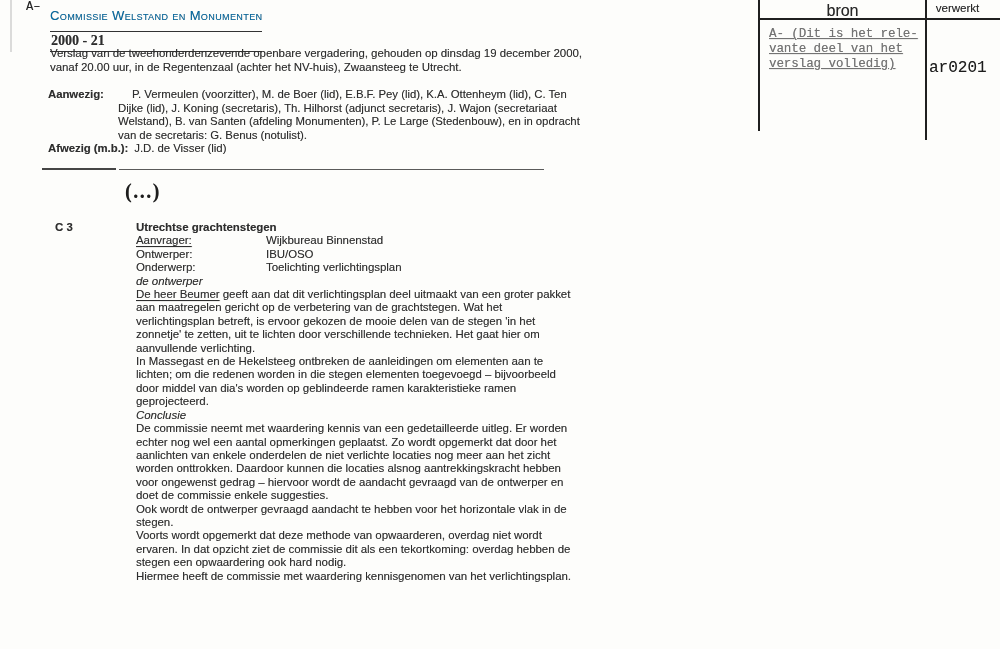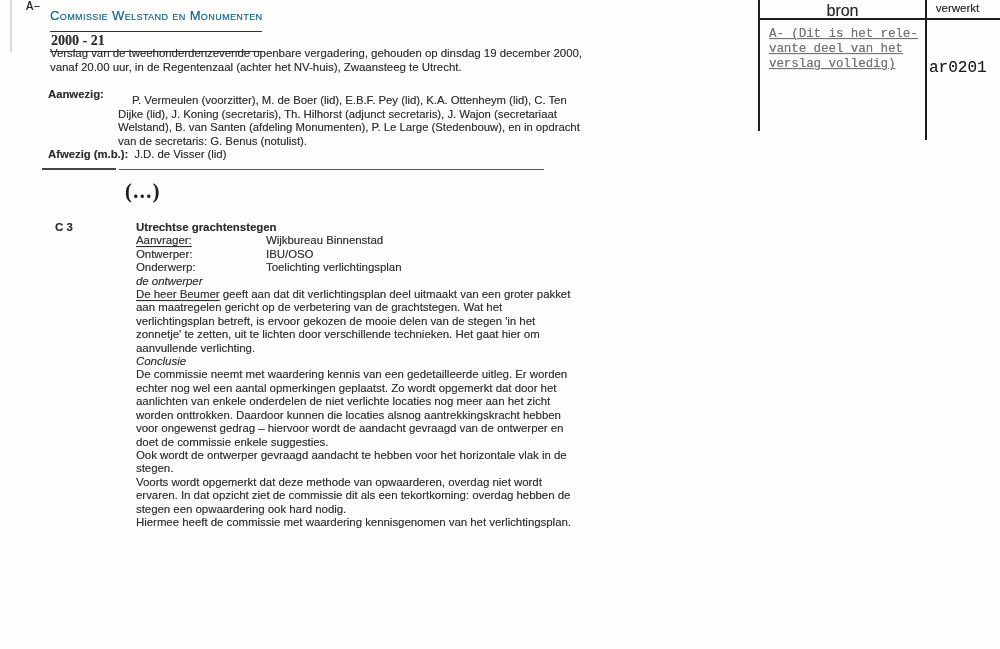--- a/index.html
+++ b/index.html
@@ -50,21 +50,21 @@
   }
 
   
   .attendance {
     position: absolute; left: 48px; top: 88px; width: 534px;
     font-size: 11.3px; line-height: 13.6px;
   }
   .att-row { display: flex; align-items: flex-start; }
   .att-label { flex: 0 0 auto; min-width: 70px; font-weight: bold; padding-right: 6px; white-space: nowrap; }
   .att-value { display: block; flex: 1 1 auto; }
-  .indent-first { text-indent: 14px; margin-top: 6px; }
+  .indent-first { text-indent: 14px; }
 
   
   .rule { position: absolute; top: 168px; height: 2px; background: #4c4c4c; }
   .rule-1 { left: 42px; width: 74px; background: #454545; }
   .rule-2 { left: 119px; top: 168.5px; width: 425px; height: 1.6px; background: #5a5a5a; }
 
   
   .ellipsis {
     position: absolute; left: 125px; top: 180px;
     font-family: "Liberation Serif", serif;
@@ -163,20 +163,21 @@
       </div>
       <div class="field-row">
         <span class="field-label">Onderwerp:</span>
         <span class="field-value">Toelichting verlichtingsplan</span>
       </div>
 
       <div class="subhead">de ontwerper</div>
 
       <p class="body-p"><span class="u">De heer Beumer</span><span> geeft aan dat dit verlichtingsplan deel uitmaakt van een groter pakket aan maatregelen gericht op de verbetering van de grachtstegen. Wat het verlichtingsplan betreft, is ervoor gekozen de mooie delen van de stegen 'in het zonnetje' te zetten, uit te lichten door verschillende technieken. Het gaat hier om aanvullende verlichting.</span></p>
 
+      <p class="body-p">In Massegast en de Hekelsteeg ontbreken de aanleidingen om elementen aan te lichten; om die redenen worden in die stegen elementen toegevoegd – bijvoorbeeld door middel van dia's worden op geblindeerde ramen karakteristieke ramen geprojecteerd.</p>
 
       <div class="subhead">Conclusie</div>
 
       <p class="body-p">De commissie neemt met waardering kennis van een gedetailleerde uitleg. Er worden echter nog wel een aantal opmerkingen geplaatst. Zo wordt opgemerkt dat door het aanlichten van enkele onderdelen de niet verlichte locaties nog meer aan het zicht worden onttrokken. Daardoor kunnen die locaties alsnog aantrekkingskracht hebben voor ongewenst gedrag – hiervoor wordt de aandacht gevraagd van de ontwerper en doet de commissie enkele suggesties.</p>
       <p class="body-p">Ook wordt de ontwerper gevraagd aandacht te hebben voor het horizontale vlak in de stegen.</p>
       <p class="body-p">Voorts wordt opgemerkt dat deze methode van opwaarderen, overdag niet wordt ervaren. In dat opzicht ziet de commissie dit als een tekortkoming: overdag hebben de stegen een opwaardering ook hard nodig.</p>
       <p class="body-p">Hiermee heeft de commissie met waardering kennisgenomen van het verlichtingsplan.</p>
     </div>
   </div>
 

